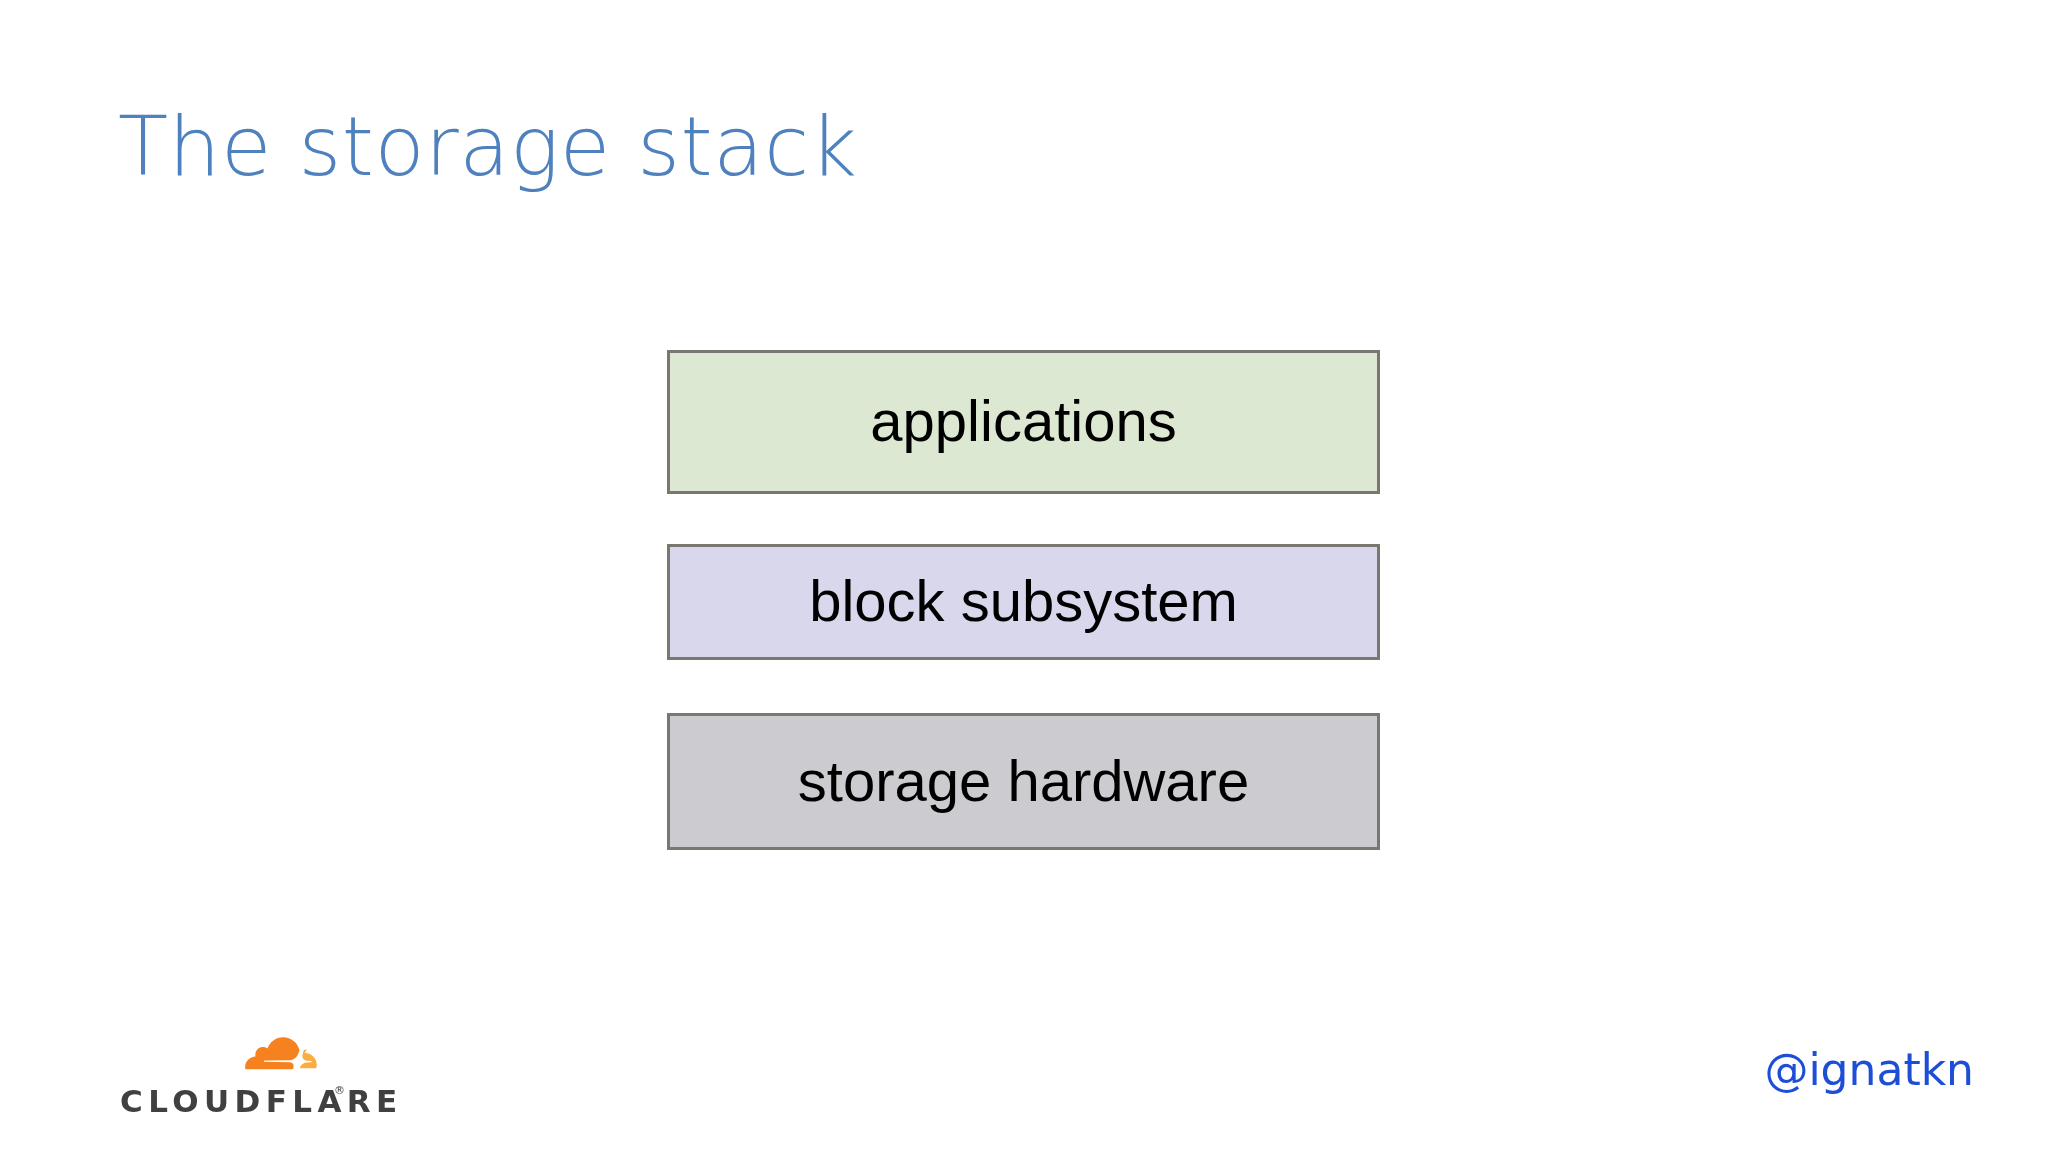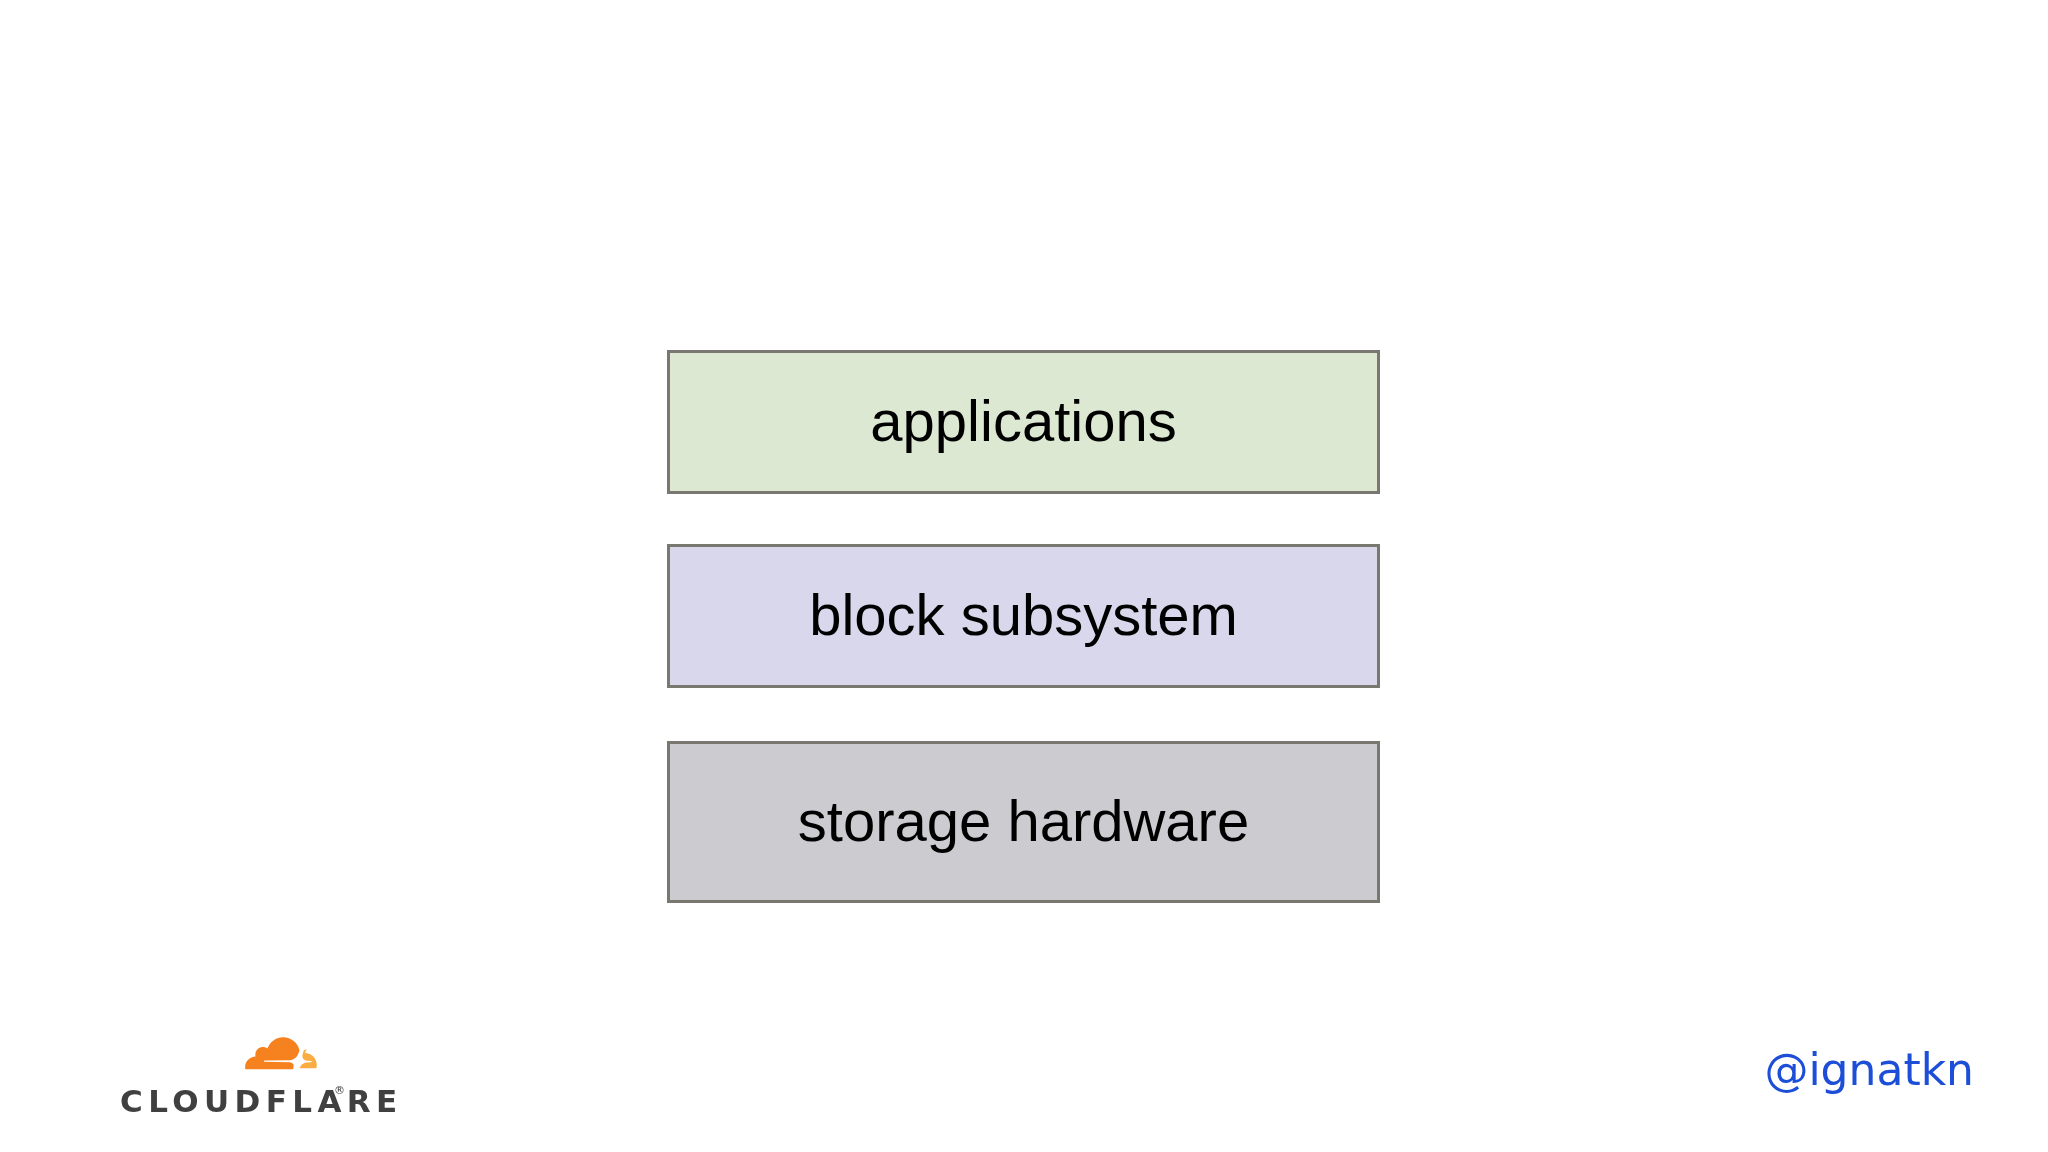--- a/index.html
+++ b/index.html
@@ -53,22 +53,22 @@
     color: #000000;
     letter-spacing: 0px;
   }
   .layer-label {
     line-height: 1;
     transform: translateY(-1px);
     text-align: center;
   }
   #layer-0 { height: 144px; background: #DCE8D2; margin-bottom: 50px; }
   #layer-1 { height: 144px; background: #FBEFCC; margin-bottom: 38px; }
-  #layer-2 { height: 144px; background: #D9D7EC; margin-bottom: 53px; }
-  #layer-3 { height: 162px; background: #CCCCD0; }
+  #layer-2 { height: 116px; background: #D9D7EC; margin-bottom: 53px; }
+  #layer-3 { height: 137px; background: #CCCCD0; }
 
   
   .cf-logo {
     position: absolute;
     left: 120px;
     top: 1028px;
     width: 224px;
     height: 92px;
   }
   .cf-mark {
@@ -112,20 +112,21 @@
     font-size: 44px;
     color: #1d4ed8;
     white-space: nowrap;
   }
 </style>
 </head>
 <body>
 
 <div class="slide">
 
+  <div class="slide-title">The storage stack</div>
 
   <div class="stack">
 
     <div class="layer-box" id="layer-0">
       <span class="layer-label">applications</span>
     </div>
 
 
     <div class="layer-box" id="layer-2">
       <span class="layer-label">block subsystem</span>

